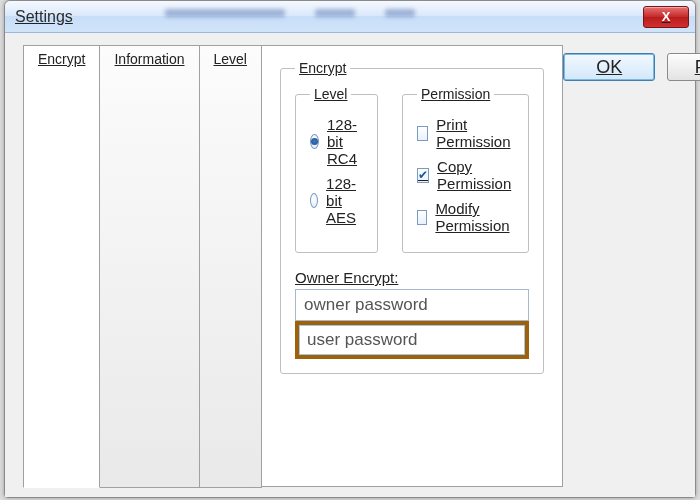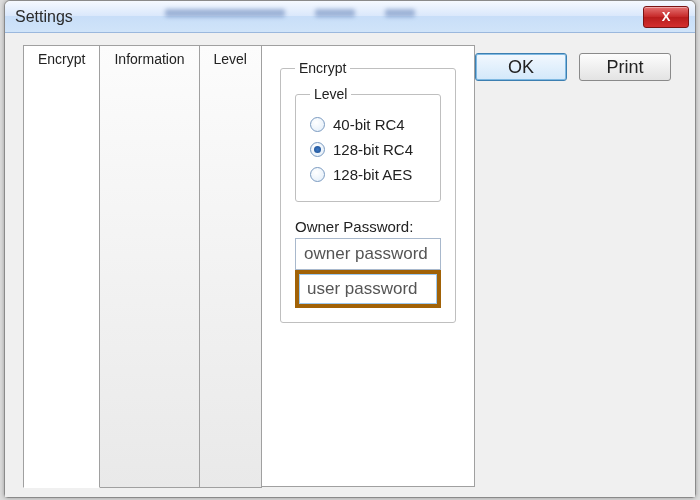--- a/index.html
+++ b/index.html
@@ -17,20 +17,21 @@
     position: absolute;
     top: 0; left: 4px;
     width: 692px;
     height: 498px;
     background: #fff;
     border: 1px solid #8a8a8a;
     border-radius: 6px 6px 4px 4px;
     box-shadow: 0 0 4px rgba(0,0,0,0.3);
     display: flex;
     flex-direction: column;
+    text-decoration: underline;
   }
   .titlebar {
     height: 32px;
     background: linear-gradient(to bottom,#f5f9ff,#d9e7fb 50%,#c8def8 50%,#d0e4f9);
     border-bottom: 1px solid #9bb8dd;
     border-radius: 6px 6px 0 0;
     display: flex;
     align-items: center;
     padding: 0 6px 0 10px;
     position: relative;
@@ -175,36 +176,47 @@
     </div>
 
     <div class="tabpanel">
       <fieldset>
         <legend>Encrypt</legend>
 
         <div class="row2">
           <fieldset>
             <legend>Level</legend>
             <div class="radio-line">
-              <span class="radio"></span>
-              <span>40-bit RC4</span>
-            </div>
-            <div class="radio-line">
               <span class="radio sel"></span>
               <span>128-bit RC4</span>
             </div>
             <div class="radio-line">
               <span class="radio"></span>
               <span>128-bit AES</span>
             </div>
           </fieldset>
 
+          <fieldset>
+            <legend>Permission</legend>
+            <div class="check-line">
+              <span class="check"></span>
+              <span>Print Permission</span>
+            </div>
+            <div class="check-line">
+              <span class="check">✔</span>
+              <span>Copy Permission</span>
+            </div>
+            <div class="check-line">
+              <span class="check"></span>
+              <span>Modify Permission</span>
+            </div>
+          </fieldset>
         </div>
 
-        <span class="textlabel">Owner Password:</span>
+        <span class="textlabel">Owner Encrypt:</span>
         <input class="textbox" type="text" value="owner password" style="">
 
         <input class="textbox focus" type="text" value="user password" style="">
       </fieldset>
     </div>
 
     <div class="footer">
       <div class="btn default">
           <span>OK</span>
         </div>

